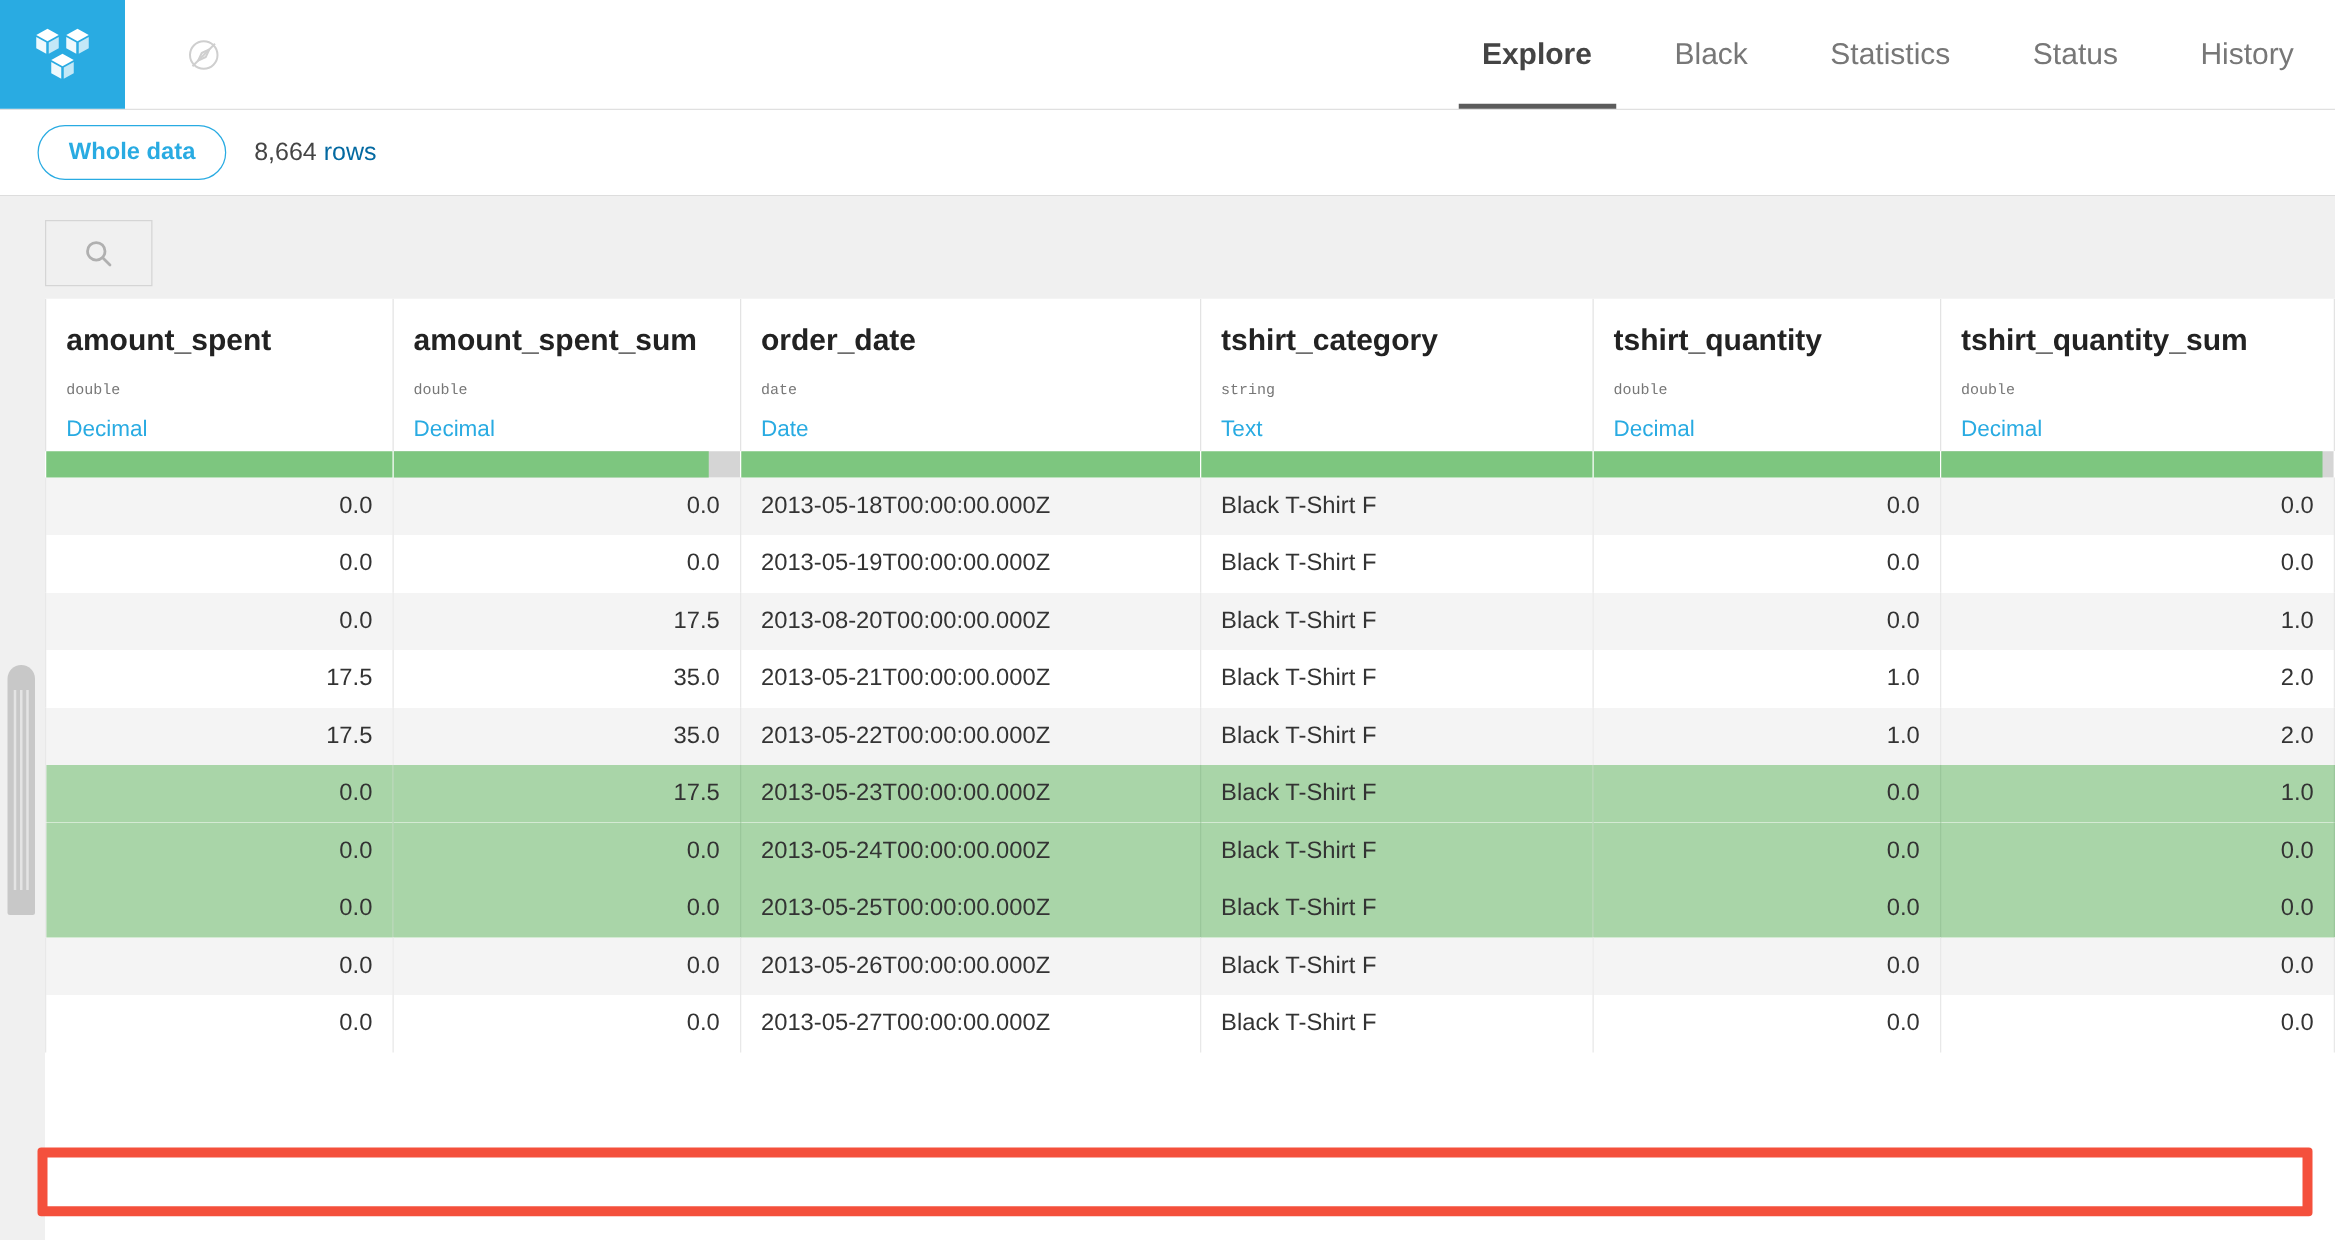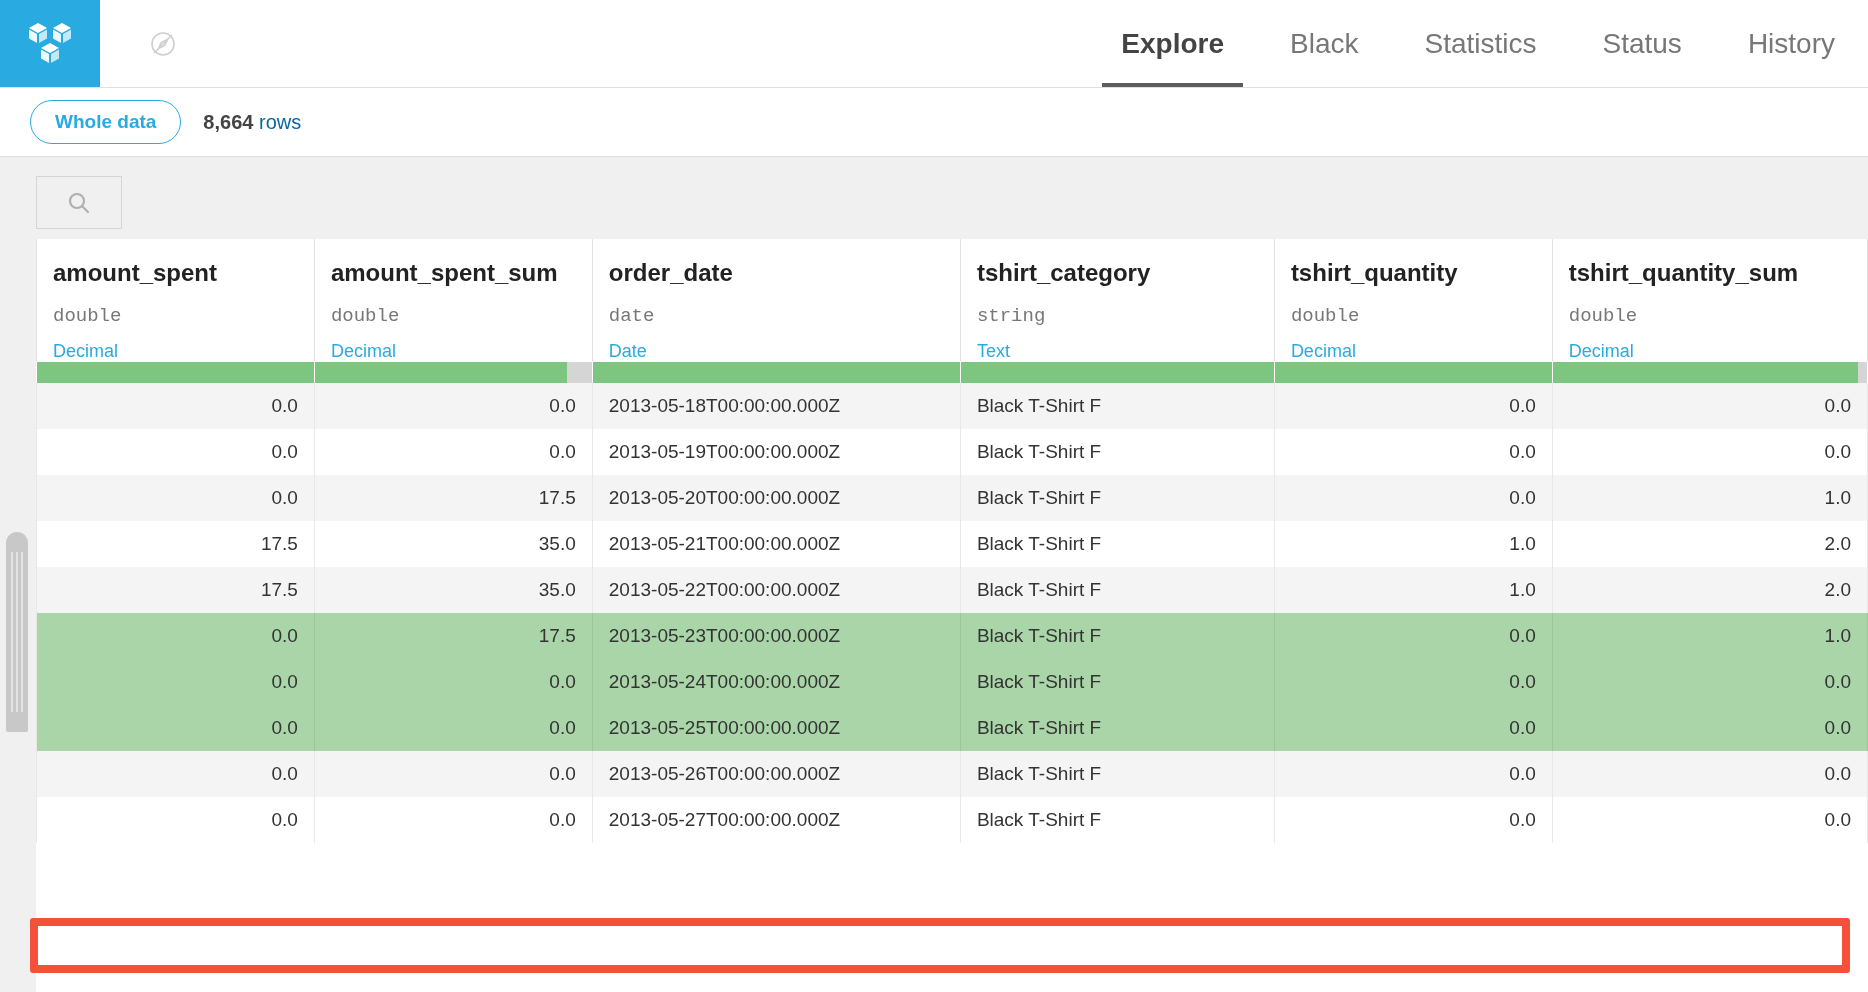--- a/index.html
+++ b/index.html
@@ -52,21 +52,21 @@
   .nav-tabs {
     margin-left: auto;
     display: flex;
     align-items: stretch;
     padding-right: 0px;
   }
   .nav-tab {
     display: flex;
     align-items: center;
     padding: 0 33px;
-    font-size: 28px;
+    font-size: 24px;
     color: #777777;
     position: relative;
     cursor: pointer;
     white-space: nowrap;
   }
   .nav-tab.active {
     color: #444444;
     font-weight: bold;
   }
   .nav-tab.active::after {
@@ -96,21 +96,21 @@
     background: #fff;
     cursor: pointer;
     white-space: nowrap;
   }
   .rows-info {
     margin-left: 22px;
     font-size: 20px;
     color: #555555;
     white-space: nowrap;
   }
-  .rows-info b { font-weight: bold; color: #444; }
+  .rows-info b { font-weight: normal; color: #444; }
   .rows-info span.unit { color: #0369a1; }
 
   
   .body-area {
     position: relative;
     height: 835px;
     background: #f0f0f0;
     overflow: hidden;
   }
 
@@ -164,21 +164,21 @@
   .col-name {
     font-size: 24px;
     font-weight: bold;
     color: #222222;
     white-space: nowrap;
     overflow: hidden;
     text-overflow: ellipsis;
   }
   .col-type {
     font-family: "Liberation Mono", monospace;
-    font-size: 19px;
+    font-size: 12px;
     color: #777777;
     margin-top: 18px;
   }
   .col-meaning {
     font-size: 18px;
     color: #29abe2;
     margin-top: 14px;
     cursor: pointer;
   }
 
@@ -407,21 +407,21 @@
           <td class="num">0.0</td>
           <td class="num">0.0</td>
           <td class="txt">2013-05-19T00:00:00.000Z</td>
           <td class="txt">Black T-Shirt F</td>
           <td class="num">0.0</td>
           <td class="num">0.0</td>
         </tr>
         <tr class="r-odd">
           <td class="num">0.0</td>
           <td class="num">17.5</td>
-          <td class="txt">2013-05-20T00:00:00.000Z</td>
+          <td class="txt">2013-08-20T00:00:00.000Z</td>
           <td class="txt">Black T-Shirt F</td>
           <td class="num">0.0</td>
           <td class="num">1.0</td>
         </tr>
         <tr class="r-even">
           <td class="num">17.5</td>
           <td class="num">35.0</td>
           <td class="txt">2013-05-21T00:00:00.000Z</td>
           <td class="txt">Black T-Shirt F</td>
           <td class="num">1.0</td>

